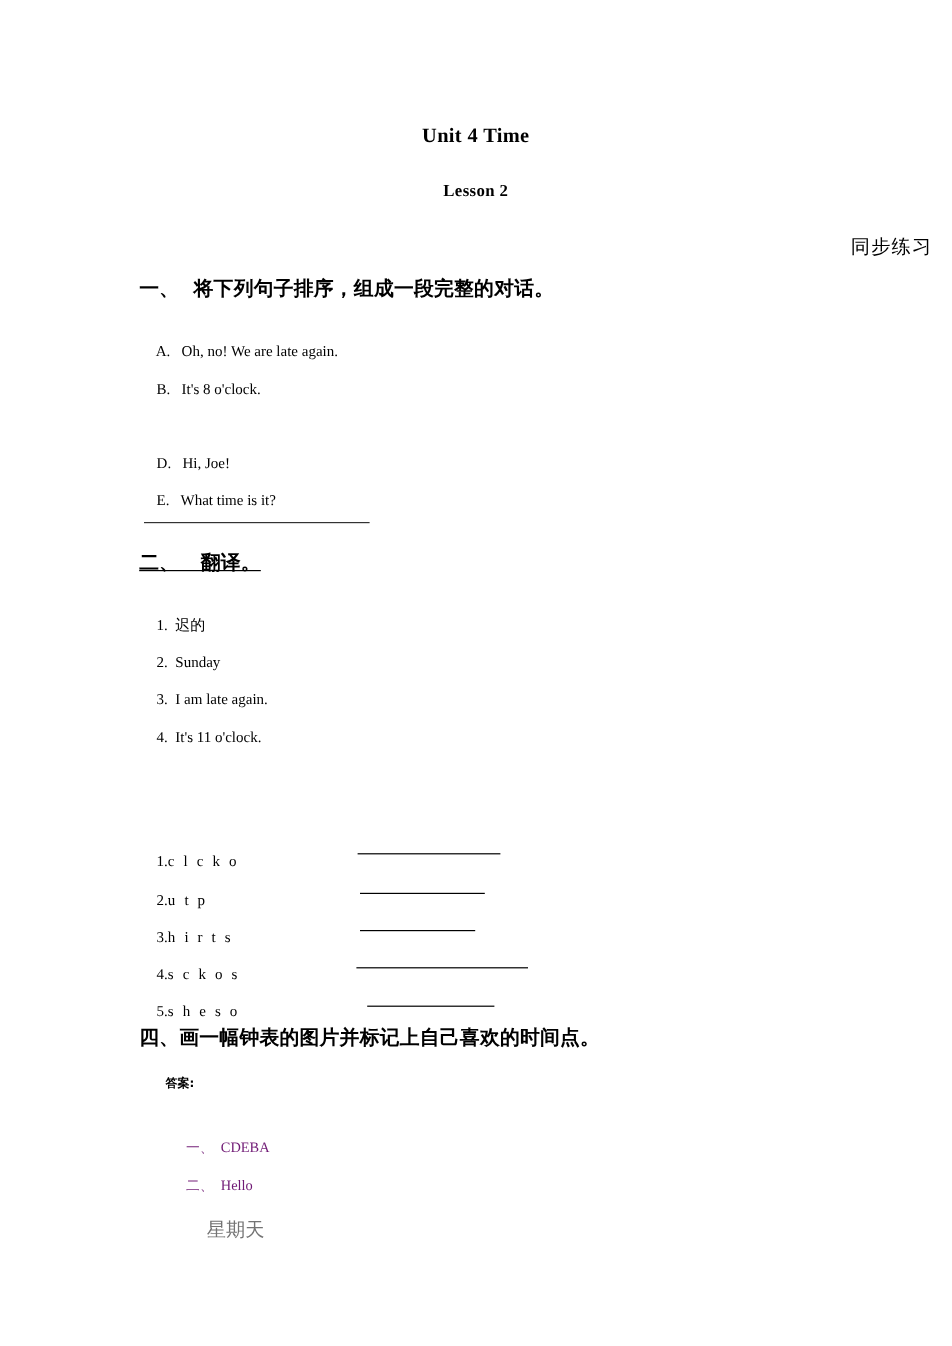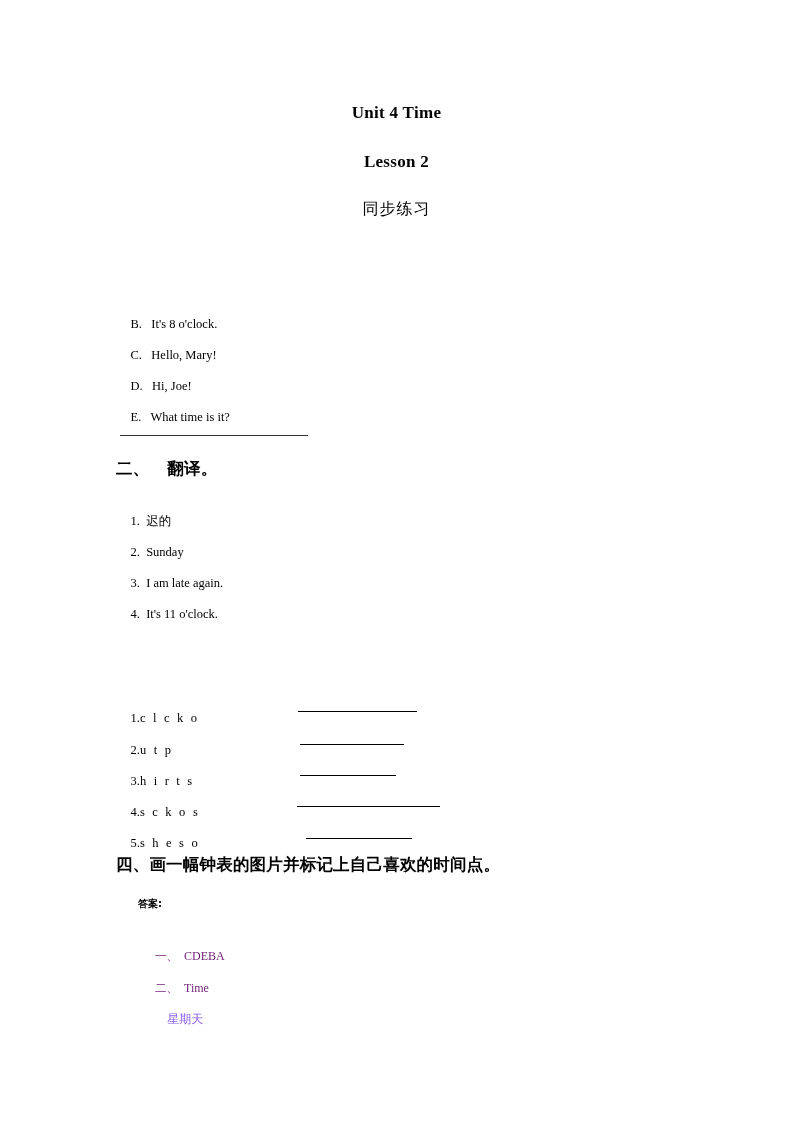--- a/index.html
+++ b/index.html
@@ -29,33 +29,34 @@
     text-align: center;
   }
   .doc-title {
     font-size: 17px;
     font-weight: bold;
     letter-spacing: 0.3px;
     line-height: 1;
     margin: 0;
   }
   .doc-subtitle {
-    font-size: 17px;
+    font-size: 14px;
     font-weight: bold;
     letter-spacing: 0.3px;
     line-height: 1;
     margin: 32px 0 0 0;
   }
   .doc-subtitle2 {
     font-family: "DejaVu Sans", "Liberation Sans", sans-serif;
     font-size: 16px;
     font-weight: normal;
     line-height: 1;
-    margin: 31px 0 0 0;
+    margin: 31px 16px 0 0;
     letter-spacing: 1px;
+    text-align: right;
   }
 
   
   .sec-heading {
     position: absolute;
     font-family: "DejaVu Sans", "Liberation Sans", sans-serif;
     font-weight: bold;
     font-size: 16.5px;
     line-height: 1;
     white-space: pre;
@@ -108,62 +109,63 @@
     position: absolute;
     font-family: "Liberation Serif", "DejaVu Serif", serif;
     font-size: 12px;
     line-height: 1;
     white-space: pre;
     color: #701a75;
   }
   .answer-line-cjk {
     position: absolute;
     font-family: "DejaVu Sans", "Liberation Sans", sans-serif;
-    font-size: 12px;
-    line-height: 1;
-    white-space: pre;
-    color: #8b5cf6;
+    font-size: 16px;
+    line-height: 1;
+    white-space: pre;
+    color: #737373;
   }
   .answer-num {
     font-family: "DejaVu Sans", "Liberation Sans", sans-serif;
     font-size: 11.5px;
   }
 </style>
 </head>
 <body>
 
 <div class="page">
 
   <div class="title-block">
     <div class="doc-title">Unit 4 Time</div>
     <div class="doc-subtitle">Lesson 2</div>
     <div class="doc-subtitle2">同步练习</div>
   </div>
 
-
+  <div class="sec-heading" style="left:116px; top:233px;">一、  将下列句子排序，组成一段完整的对话。</div>
+
+  <div class="item" style="left:118px; top:274px;">
+    <span>A.</span><span>   </span><span>Oh, no! We are late again.</span>
+  </div>
 
   <div class="item" style="left:118px; top:305px;">
     <span>B.</span><span>   </span><span>It's 8 o'clock.</span>
   </div>
 
-  <div class="item" style="left:118px; top:336px;">
-    <span>C.</span><span>   </span><span>Hello, Mary!</span>
-  </div>
 
   <div class="item" style="left:118px; top:367px;text-align:center;">
     <span>D.</span><span>   </span><span>Hi, Joe!</span>
   </div>
 
   <div class="item" style="left:118px; top:398px;">
     <span>E.</span><span>   </span><span>What time is it?</span>
   </div>
 
   <div class="rule" style="left:120px; top:435px; width:188px;"></div>
 
-  <div class="sec-heading" style="left:116px; top:461px;">二、   翻译。</div>
+  <div class="sec-heading" style="left:116px; top:461px;text-decoration:underline;">二、   翻译。</div>
 
   <div class="item" style="left:118px; top:502px;">
     <span>1.</span><span>  </span><span class="cjk-inline" style="font-family:'DejaVu Sans','Liberation Sans',sans-serif;">迟的</span>
   </div>
 
   <div class="item" style="left:118px; top:533px;">
     <span>2.</span><span>  </span><span>Sunday</span>
   </div>
 
   <div class="item" style="left:118px; top:564px;">
@@ -203,20 +205,20 @@
 
   <div class="sec-heading" style="left:116px; top:857px;">四、画一幅钟表的图片并标记上自己喜欢的时间点。</div>
 
   <div class="answers-label" style="left:138px; top:899px;">答案:</div>
 
   <div class="answer-line" style="left:143px; top:938px;">
     <span class="answer-num">一、</span><span>  </span><span>CDEBA</span>
   </div>
 
   <div class="answer-line" style="left:143px; top:970px;">
-    <span class="answer-num">二、</span><span>  </span><span>Time</span>
+    <span class="answer-num">二、</span><span>  </span><span>Hello</span>
   </div>
 
   <div class="answer-line-cjk" style="left:152px; top:1001px;">
     <span>星期天</span>
   </div>
 
 </div>
 
 </body></html>

